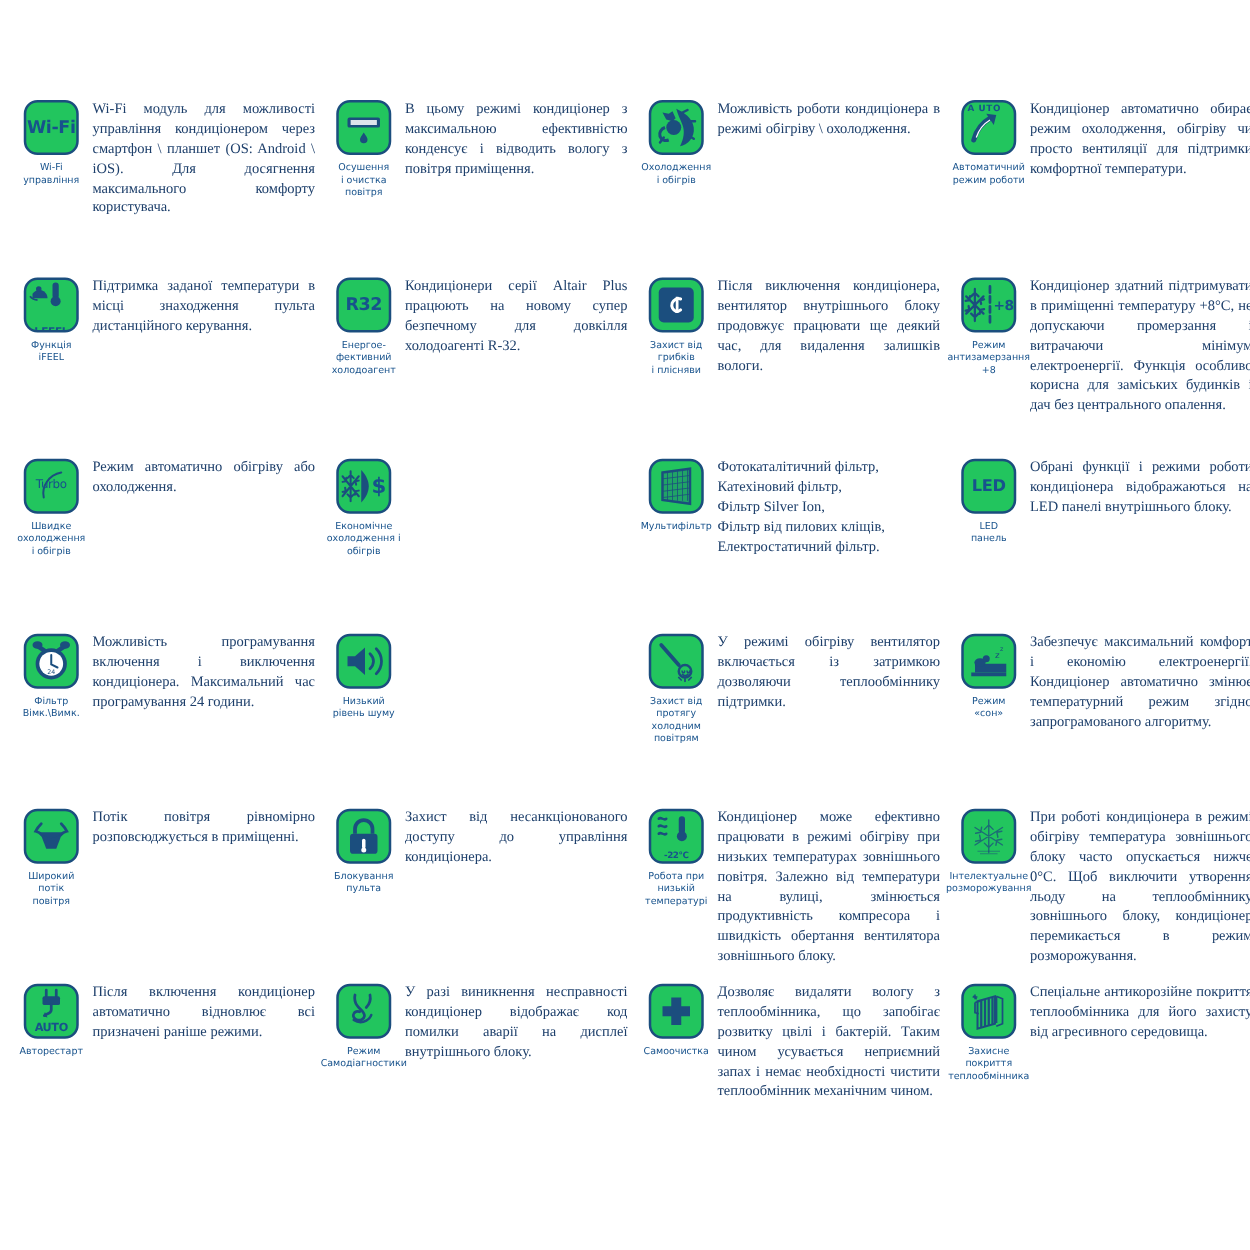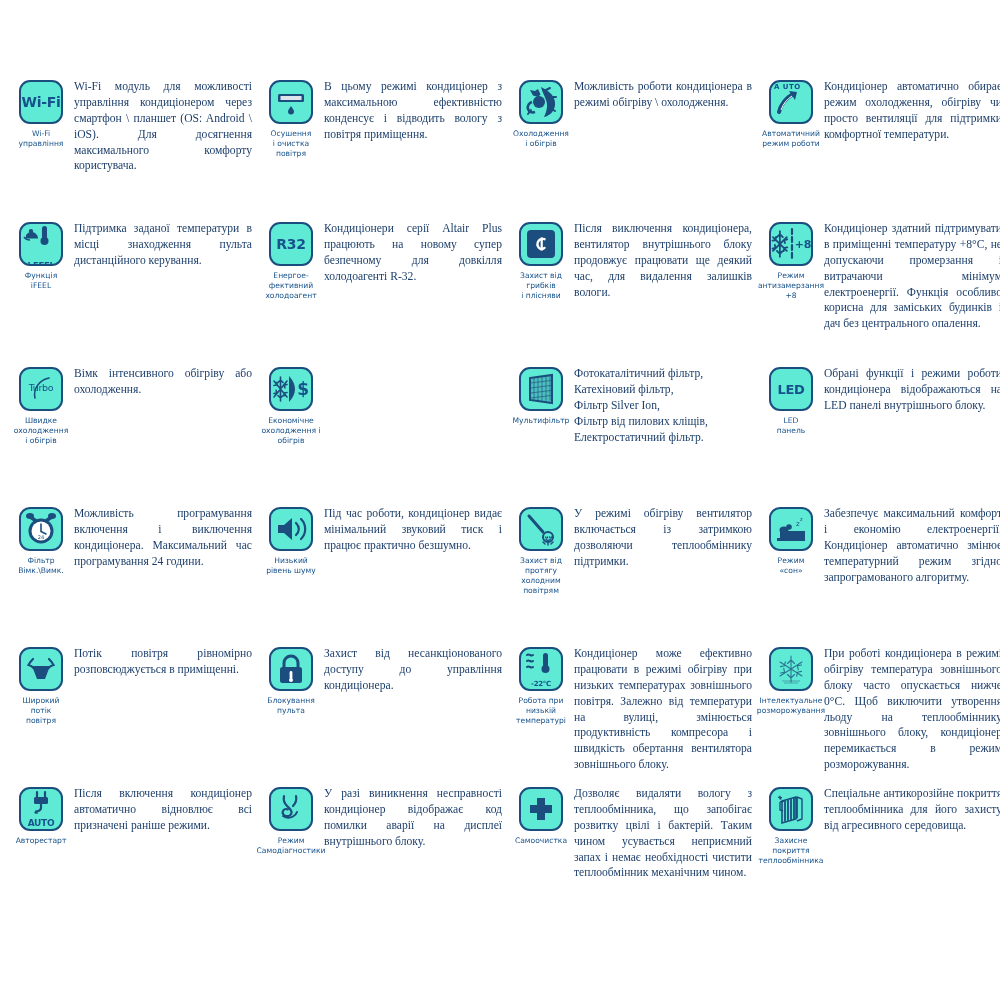--- a/index.html
+++ b/index.html
@@ -36,21 +36,21 @@
     padding-top:2px;
   }
   .icon{
     width:44px;height:44px;
     border:2.5px solid #1b4e7e;
     border-radius:11px;
     box-sizing:border-box;
     display:flex;
     align-items:center;
     justify-content:center;
-    background:#5eead4;
+    background:#22c55e;
     position:relative;
     overflow:hidden;
   }
   .icon svg{display:block;}
   .icon .txt{
     font-family:"DejaVu Sans", sans-serif;
     font-weight:bold;
     color:#17528c;
     letter-spacing:-0.3px;
     line-height:1;
@@ -218,21 +218,21 @@
               <svg width="40" height="34" viewBox="0 0 40 34" style="position:absolute;inset:0">
                 <path d="M4 26c-2-9 4-18 14-20" stroke="#1b4e7e" stroke-width="1.6" fill="none" stroke-linecap="round"></path>
               </svg>
               <span class="txt" style="position:absolute;top:11px;left:50%;transform:translateX(-50%);font-size:9.5px;white-space:nowrap;font-weight:normal;">Turbo</span>
             </div>
           </div>
           <div class="cap">Швидке
 охолодження
 і обігрів</div>
         </div>
-        <div class="body">Вімк інтенсивного обігріву або охолодження.</div>
+        <div class="body">Режим автоматично обігріву або охолодження.</div>
       </div>
       <div class="cell">
         <div class="iconwrap">
           <div class="icon">
             <div style="display:flex;align-items:center;gap:0px;">
               <svg width="15" height="26" viewBox="0 0 15 26">
                 <g stroke="#1b4e7e" stroke-width="1.6" stroke-linecap="round">
                   <path d="M7.5 1v24M1 5l13 16M14 5L1 21M7.5 4l-2.5 2.5M7.5 4L10 6.5M7.5 22l-2.5-2.5M7.5 22l2.5-2.5M3.6 9l.5-2.8M3.6 9l-2.6.5M11.4 17l-.5 2.8M11.4 17l2.6-.5M11.4 9l.5 2.8M11.4 9l2.6-.5M3.6 17l-.5-2.8M3.6 17l-2.6.5"></path>
                 </g>
               </svg>
@@ -301,21 +301,20 @@
           <div class="icon">
             <svg width="34" height="34" viewBox="0 0 34 34" fill="none">
               <path d="M4 13h6l8-7v22l-8-7H4z" fill="#1b4e7e"></path>
               <path d="M22 11c2 2 2.8 4 2.8 6s-.8 4-2.8 6" stroke="#1b4e7e" stroke-width="2.2" fill="none" stroke-linecap="round"></path>
               <path d="M27 7c3 3 4.2 7 4.2 10s-1.2 7-4.2 10" stroke="#1b4e7e" stroke-width="2.2" fill="none" stroke-linecap="round"></path>
             </svg>
           </div>
           <div class="cap">Низький
 рівень шуму</div>
         </div>
-        <div class="body">Під час роботи, кондиціонер видає мінімальний звуковий тиск і працює практично безшумно.</div>
       </div>
       <div class="cell">
         <div class="iconwrap">
           <div class="icon">
             <svg width="34" height="34" viewBox="0 0 34 34" fill="none">
               <path d="M5 4l14 16" stroke="#1b4e7e" stroke-width="3" stroke-linecap="round"></path>
               <circle cx="24" cy="25" r="5" fill="none" stroke="#1b4e7e" stroke-width="2"></circle>
               <path d="M22 24.5a1 1 0 101.4 0M26 24.5a1 1 0 101.4 0" stroke="#1b4e7e" stroke-width="1.2"></path>
               <path d="M22 27.5c1.2 1.2 3.1 1.2 4.3 0" stroke="#1b4e7e" stroke-width="1.3" fill="none" stroke-linecap="round"></path>
               <path d="M19 30l2 2M29 30l-2 2M24 31v2" stroke="#1b4e7e" stroke-width="1.4" stroke-linecap="round"></path>

